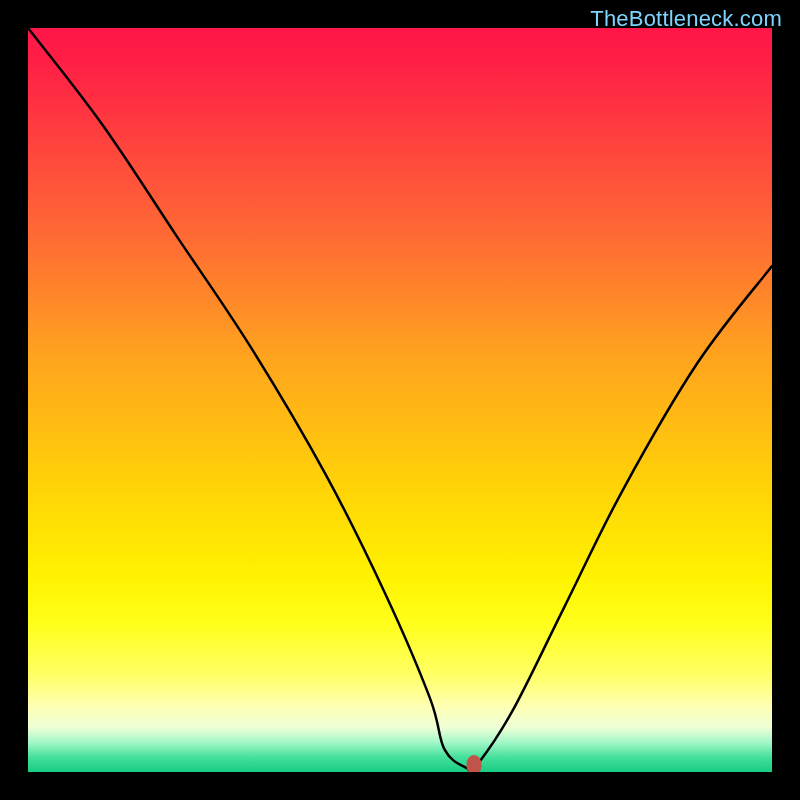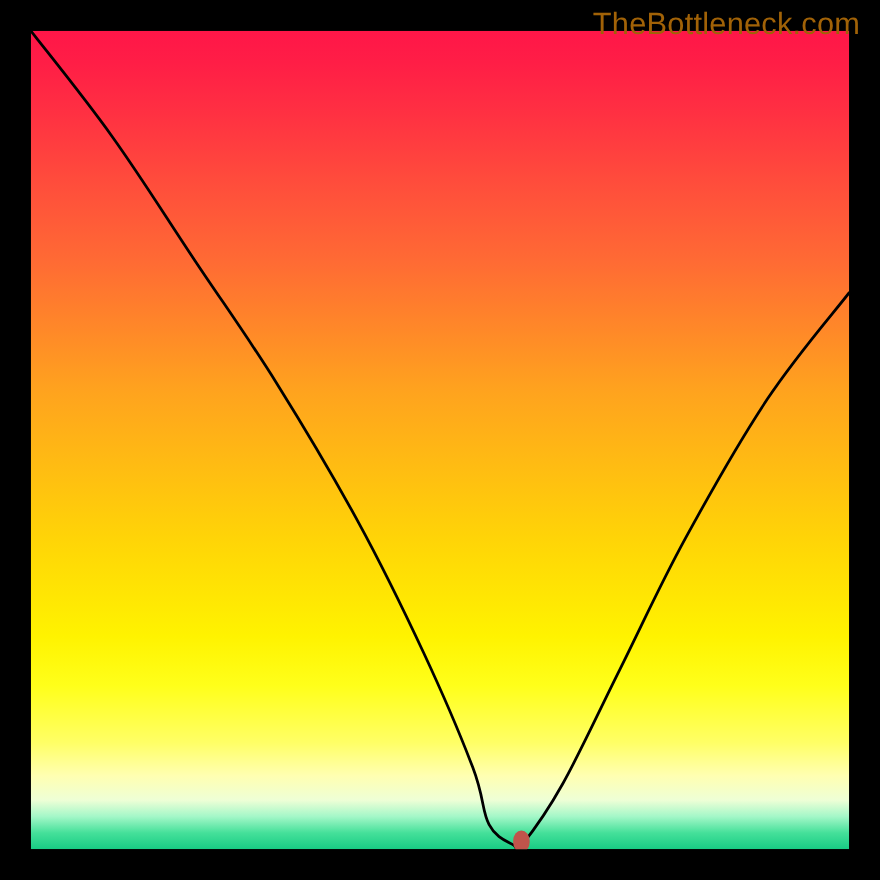--- a/index.html
+++ b/index.html
@@ -7,22 +7,22 @@
   .frame {
     width: 800px;
     height: 800px;
     background: #000;
     position: relative;
   }
   .watermark {
     position: absolute;
     top: 6px;
     right: 18px;
-    color: #a16207;
-    font-size: 28px;
+    color: #7dd3fc;
+    font-size: 22px;
     font-weight: 400;
     letter-spacing: 0.2px;
     z-index: 4;
   }
   .plot-area {
     position: absolute;
     left: 28px;
     top: 28px;
     width: 744px;
     height: 744px;

